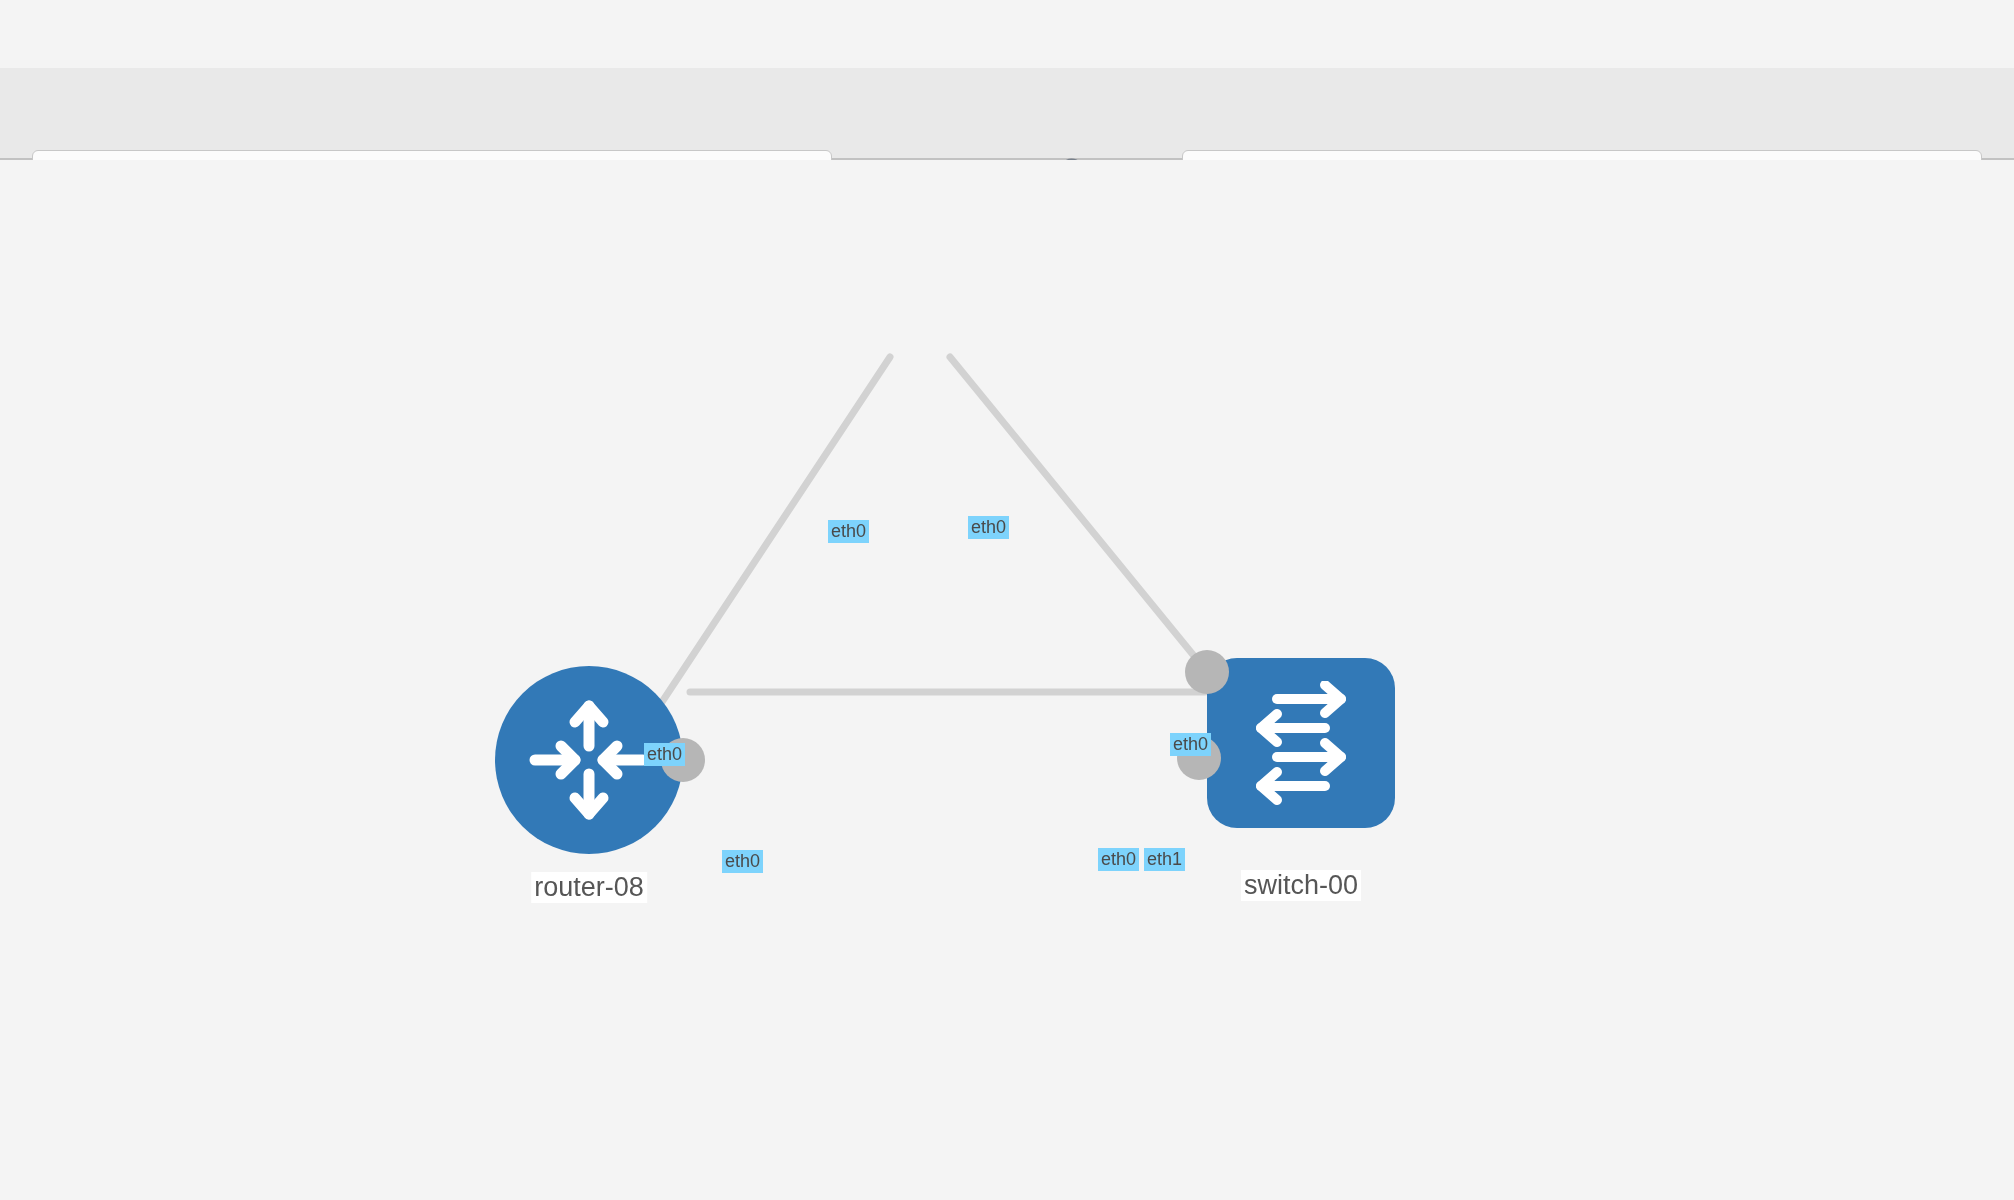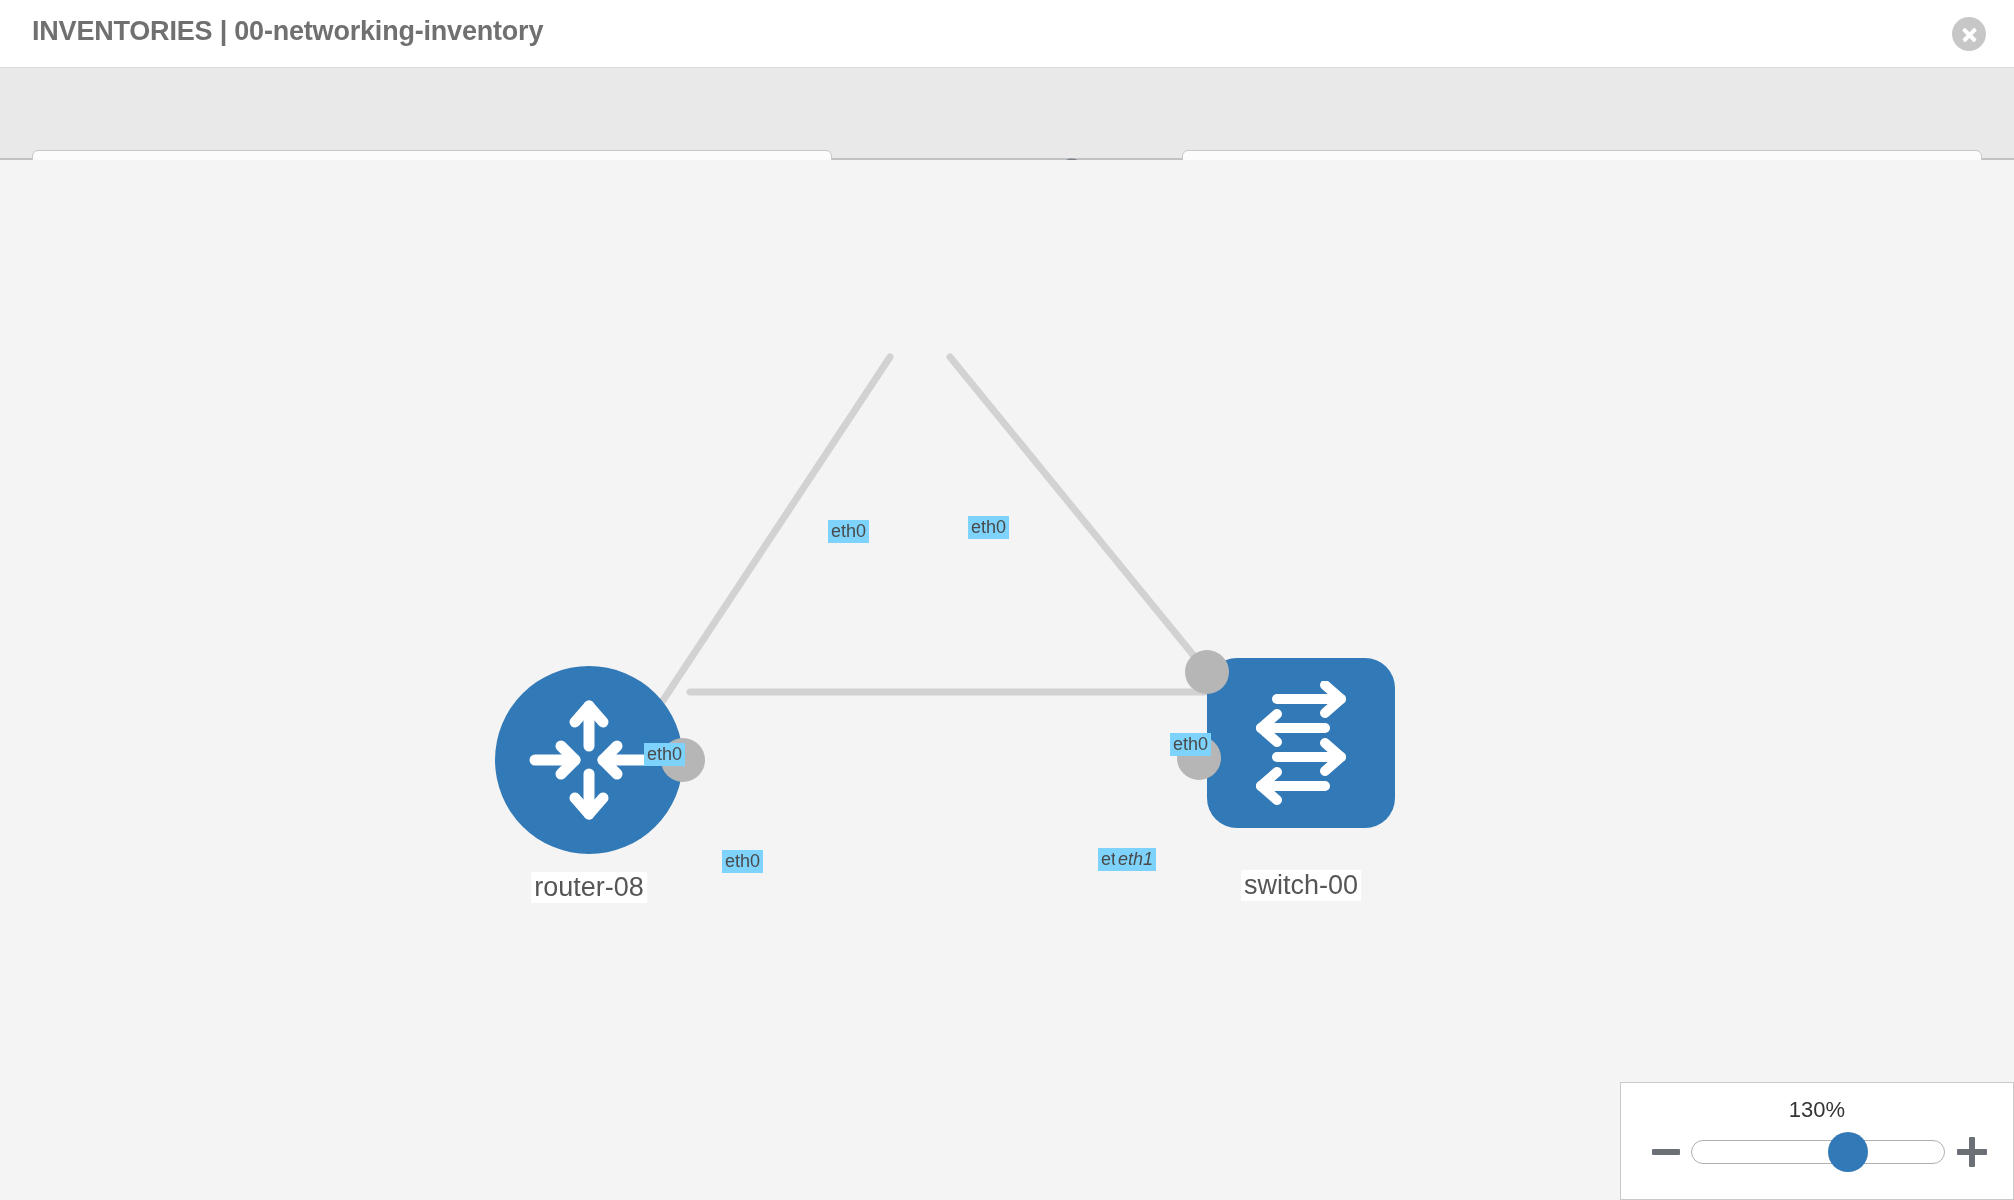--- a/index.html
+++ b/index.html
@@ -150,24 +150,20 @@
     background: #3279b7;
     transform: translateX(-50%);
     cursor: pointer;
   }
 </style>
 </head>
 <body>
 
 <div id="app">
 
-  <div class="header">
-    <div class="page-title">INVENTORIES | 00-networking-inventory</div>
-    <div class="close-btn"></div>
-  </div>
 
   <div class="toolbar">
 
     <div class="select-box" id="actions-select">
       <span class="sel-text">ACTIONS</span>
       <span class="caret"></span>
     </div>
 
     <div class="tool-icon" id="wrench-icon">
       <svg width="46" height="44" viewBox="0 0 46 44" xmlns="http://www.w3.org/2000/svg">
@@ -250,33 +246,17 @@
       </div>
       <div class="node-label" style="top:204px;margin-top:8px;">switch-00</div>
     </div>
 
     <div class="edge-label" style="left:828px; top:360px;">eth0</div>
     <div class="edge-label" style="left:968px; top:356px;">eth0</div>
     <div class="edge-label" style="left:644px; top:583px;">eth0</div>
     <div class="edge-label" style="left:1170px; top:573px;">eth0</div>
     <div class="edge-label" style="left:722px; top:690px;">eth0</div>
     <div class="edge-label" style="left:1098px; top:688px; z-index:1;">eth0</div>
-    <div class="edge-label" style="left:1115px; top:688px; z-index:2;font-style:italic;">eth1</div>
+    <div class="edge-label" style="left:1144px; top:688px; z-index:2;">eth1</div>
   </div>
 
-  <div class="zoom-panel">
-    <div class="zoom-value">130%</div>
-
-    <div class="zoom-minus">
-      <span class="bar"></span>
-    </div>
-
-    <div class="zoom-slider">
-      <div class="zoom-thumb" id="zoom-thumb" style="left: 62%;"></div>
-    </div>
-
-    <div class="zoom-plus">
-      <span class="bar-h"></span>
-      <span class="bar-v"></span>
-    </div>
-  </div>
 
 </div>
 
 </body></html>

